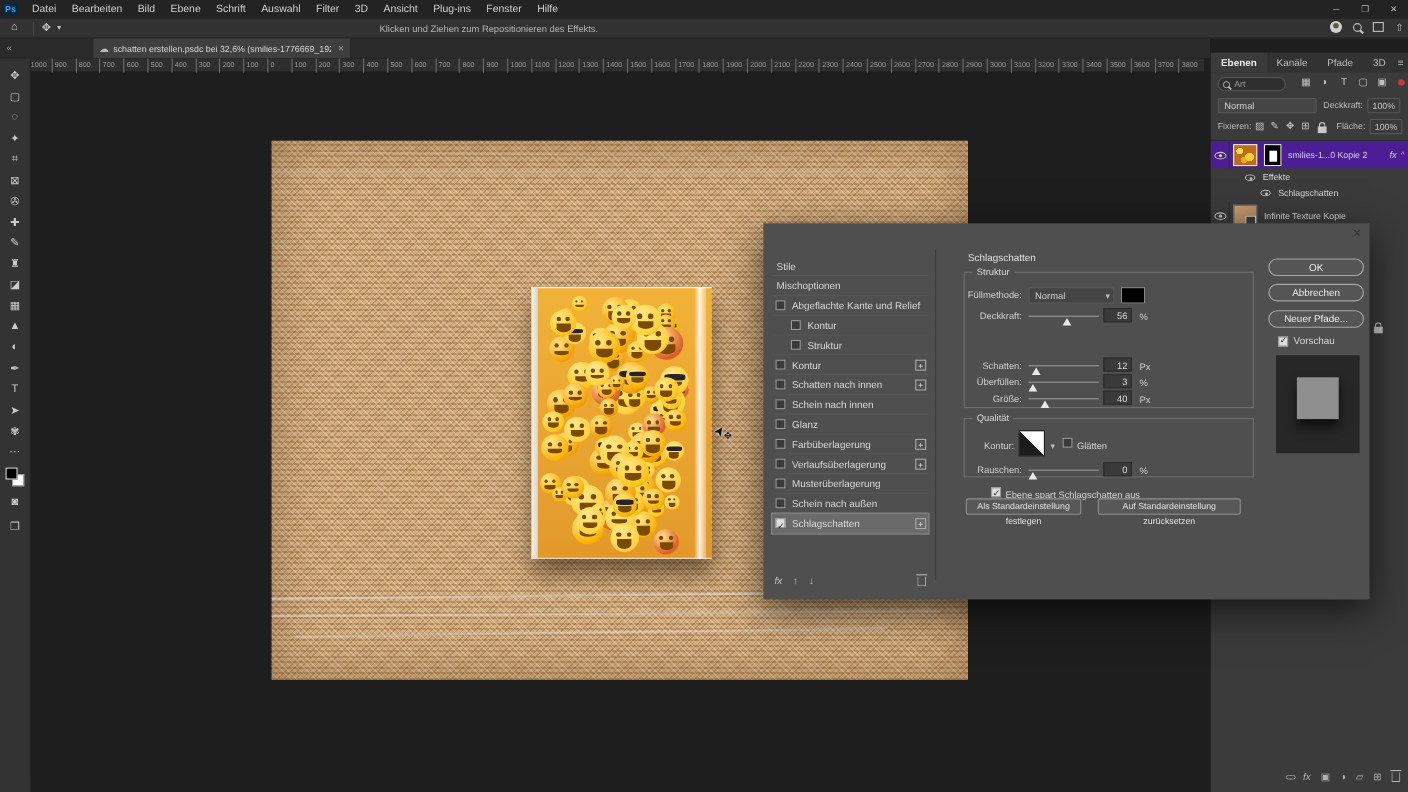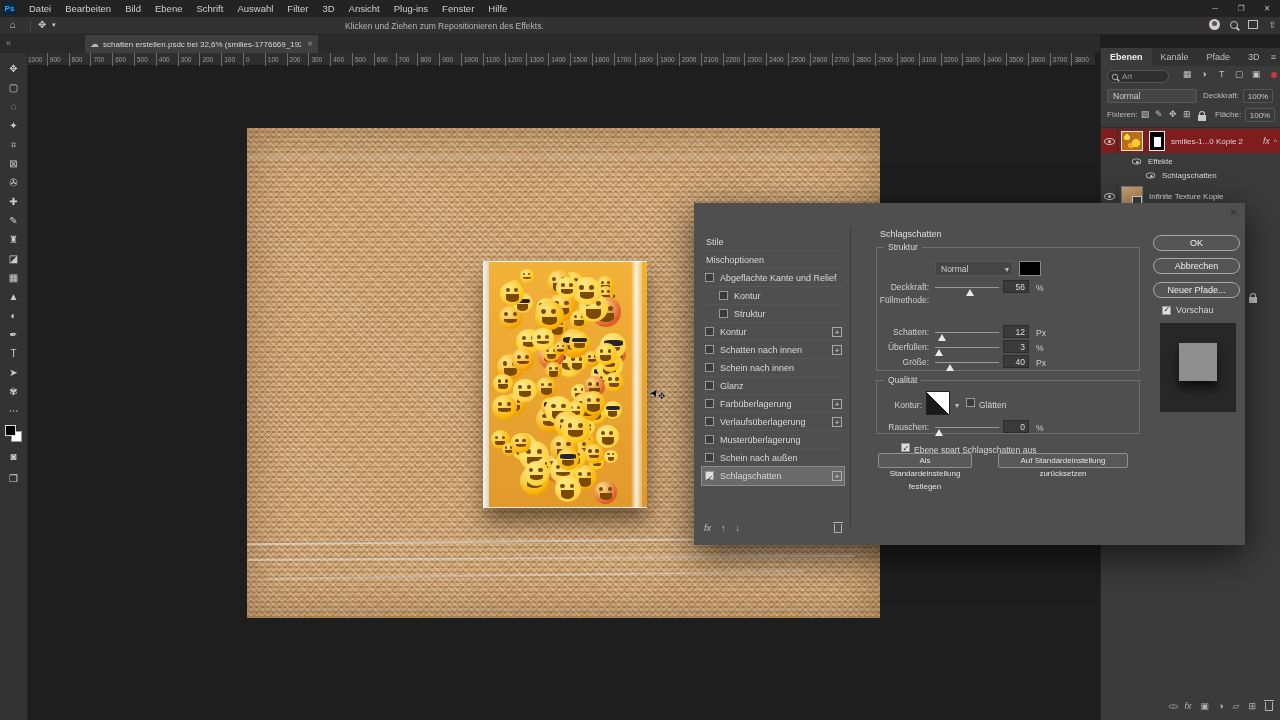--- a/index.html
+++ b/index.html
@@ -769,21 +769,21 @@
       <span class="f-ic" style="left:54px;">✎</span>
       <span class="f-ic" style="left:68px;">✥</span>
       <span class="f-ic" style="left:82px;">⊞</span>
       <span class="lock-icon" style="position:absolute;left:97px;top:3px;"></span>
       <span style="position:absolute;left:114px;top:2px;font-size:8px;">Fläche:</span>
       <div class="mini-field" style="position:absolute;left:144px;top:0;width:30px;height:14px;line-height:13px;">100%</div>
     </div>
 
     <div style="position:absolute;left:0;top:79px;width:180px;height:1px;background:#2c2c2c;"></div>
 
-    <div class="layer-row" style="top:81px;height:24px;background:#7f1d1d;">
+    <div class="layer-row" style="top:81px;height:24px;background:#4c1d95;">
       <div class="eye-cell">
           <span class="eye-icon"></span>
         </div>
       <div class="emoji-thumb"></div>
       <div class="mask-thumb"></div>
       <span class="lname">smilies-1...0 Kopie 2</span>
       <span class="fx-tag">fx</span>
       <span style="font-size:7px;color:#bbb;margin-right:4px;">^</span>
     </div>
     <div class="layer-row" style="top:107px;height:13px;">
@@ -889,21 +889,21 @@
     </div>
     <div class="col-sep"></div>
 
     <div class="shadow-title">Schlagschatten</div>
 
     <div class="gbox" style="left:182px;top:44px;width:264px;height:124px;">
       <span class="gt">Struktur</span>
     </div>
 
     <div class="frow" style="left:160px;top:58px;width:290px;">
-      <span class="flabel" style="left:0;width:75px;margin-top:32px;">Füllmethode:</span>
+      <span class="flabel" style="left:0;width:75px;">Füllmethode:</span>
       <div class="blend-dd dd" style="left:81px;top:0;">
         <span class="val">Normal</span>
         <span class="chev">▾</span>
       </div>
       <div class="swatch-black" style="left:165px;top:0;"></div>
     </div>
 
     <div class="frow" style="left:160px;top:77px;width:290px;">
       <span class="flabel" style="left:0;width:75px;">Deckkraft:</span>
       <div class="track" style="left:81px;width:64px;">
@@ -958,21 +958,21 @@
         </div>
       <div class="vfield" style="left:149px;top:0;">0</div>
       <span class="unit" style="left:182px;top:1px;">%</span>
     </div>
 
     <div class="frow" style="left:160px;top:239px;width:290px;">
       <span class="cb on" style="position:absolute;left:47px;top:1px;"></span>
       <span style="position:absolute;left:60px;top:1px;font-size:8.5px;">Ebene spart Schlagschatten aus</span>
     </div>
 
-    <div class="def-btn" style="left:184px;top:250px;width:94px;">Als Standardeinstellung festlegen</div>
+    <div class="def-btn" style="left:184px;top:250px;width:105px;">Als Standardeinstellung festlegen</div>
     <div class="def-btn" style="left:304px;top:250px;width:130px;">Auf Standardeinstellung zurücksetzen</div>
 
     <div class="act-btn" style="top:32px;">OK</div>
     <div class="act-btn" style="top:55px;">Abbrechen</div>
     <div class="act-btn" style="top:79px;">Neuer Pfade...</div>
     <span class="cb on prev-cb"></span>
     <span class="prev-lbl">Vorschau</span>
     <div class="preview-box">
         <div class="sq"></div>
       </div>

